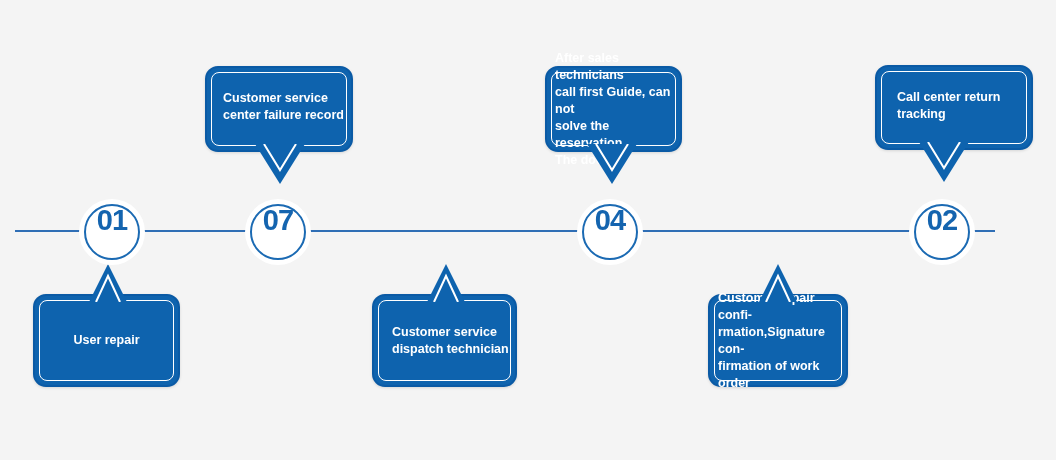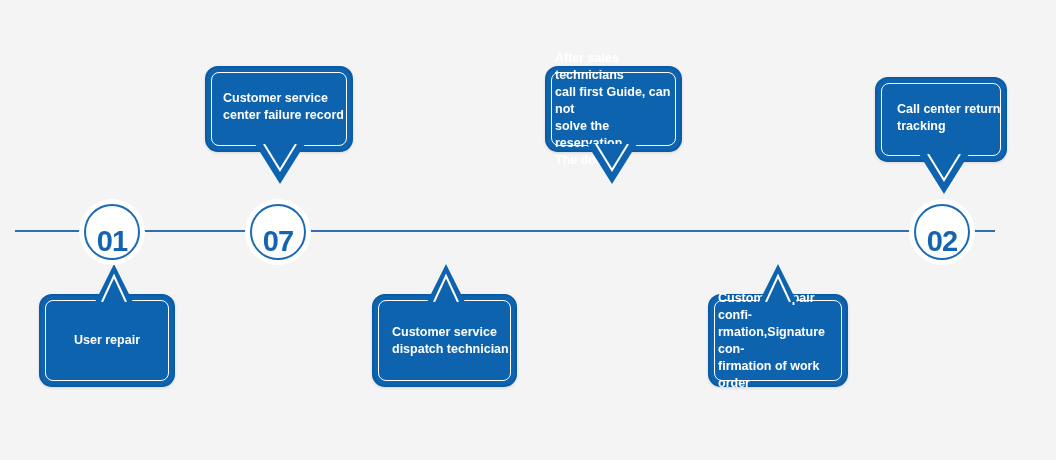--- a/index.html
+++ b/index.html
@@ -35,21 +35,21 @@
     align-items:center;
     justify-content:center;
     z-index:3;
   }
   .ring{
     width:52px;
     height:52px;
     border:2px solid #1b6ab3;
     border-radius:50%;
     display:flex;
-    align-items:flex-end;
+    align-items:flex-start;
     justify-content:center;
   }
   .num{
     font-size:29px;
     font-weight:bold;
     color:#1464af;
     letter-spacing:-1px;
     line-height:1;
     padding-bottom:2px;
   }
@@ -103,27 +103,32 @@
   <div class="node" style="left:79px">
     <div class="ring">
       <span class="num">01</span>
     </div>
   </div>
   <div class="node" style="left:245px">
     <div class="ring">
       <span class="num">07</span>
     </div>
   </div>
+  <div class="node" style="left:577px">
+    <div class="ring">
+      <span class="num">04</span>
+    </div>
+  </div>
   <div class="node" style="left:909px">
     <div class="ring">
       <span class="num">02</span>
     </div>
   </div>
 
-  <div class="bubble" style="left:39px;top:294px;width:136px;height:93px">
+  <div class="bubble" style="left:33px;top:294px;width:147px;height:93px">
     <svg class="tail tail-up" style="left:54px" width="38" height="38">
       <polygon points="0,38 19,0 38,38" fill="#0e63ae"></polygon>
       <polyline points="7,38 19,12 31,38" fill="none" stroke="#ffffff" stroke-width="2"></polyline>
     </svg>
     <div class="bubble-text" style="align-items:center;padding:0 8px">User repair</div>
   </div>
 
   <div class="bubble" style="left:205px;top:66px;width:148px;height:86px">
     <svg class="tail tail-down" style="left:48px" width="50" height="40">
       <polygon points="0,0 50,0 25,40" fill="#0e63ae"></polygon>
@@ -156,21 +161,21 @@
   <div class="bubble" style="left:708px;top:294px;width:140px;height:93px">
     <svg class="tail tail-up" style="left:49px" width="38" height="38">
       <polygon points="0,38 19,0 38,38" fill="#0e63ae"></polygon>
       <polyline points="7,38 19,12 31,38" fill="none" stroke="#ffffff" stroke-width="2"></polyline>
     </svg>
     <div class="bubble-text" style="padding:0 2px 0 8px">Customer repair confi-
 rmation,Signature con-
 firmation of work order</div>
   </div>
 
-  <div class="bubble" style="left:875px;top:77px;width:132px;height:85px">
+  <div class="bubble" style="left:875px;top:65px;width:158px;height:85px">
     <svg class="tail tail-down" style="left:42px" width="50" height="40">
       <polygon points="0,0 50,0 25,40" fill="#0e63ae"></polygon>
       <polyline points="9,0 25,26 41,0" fill="none" stroke="#ffffff" stroke-width="2"></polyline>
     </svg>
     <div class="bubble-text" style="padding:0 4px 4px 20px">Call center return
 tracking</div>
   </div>
 
 </div>
 

